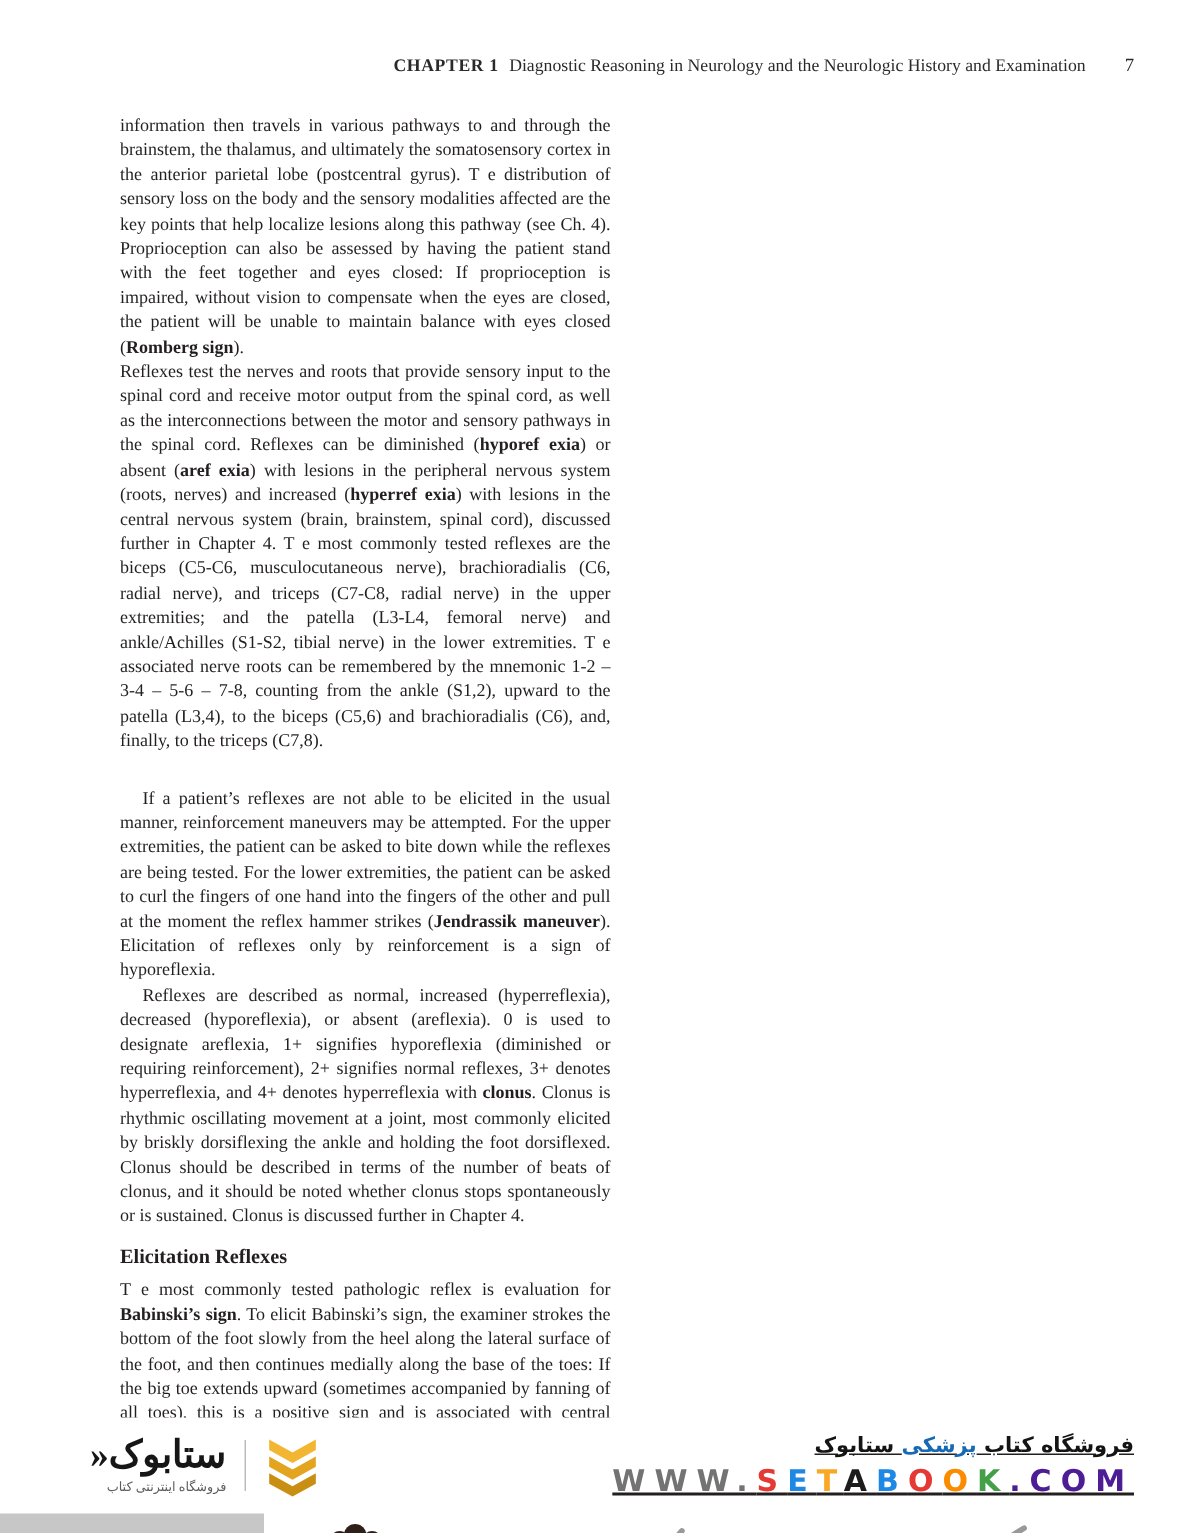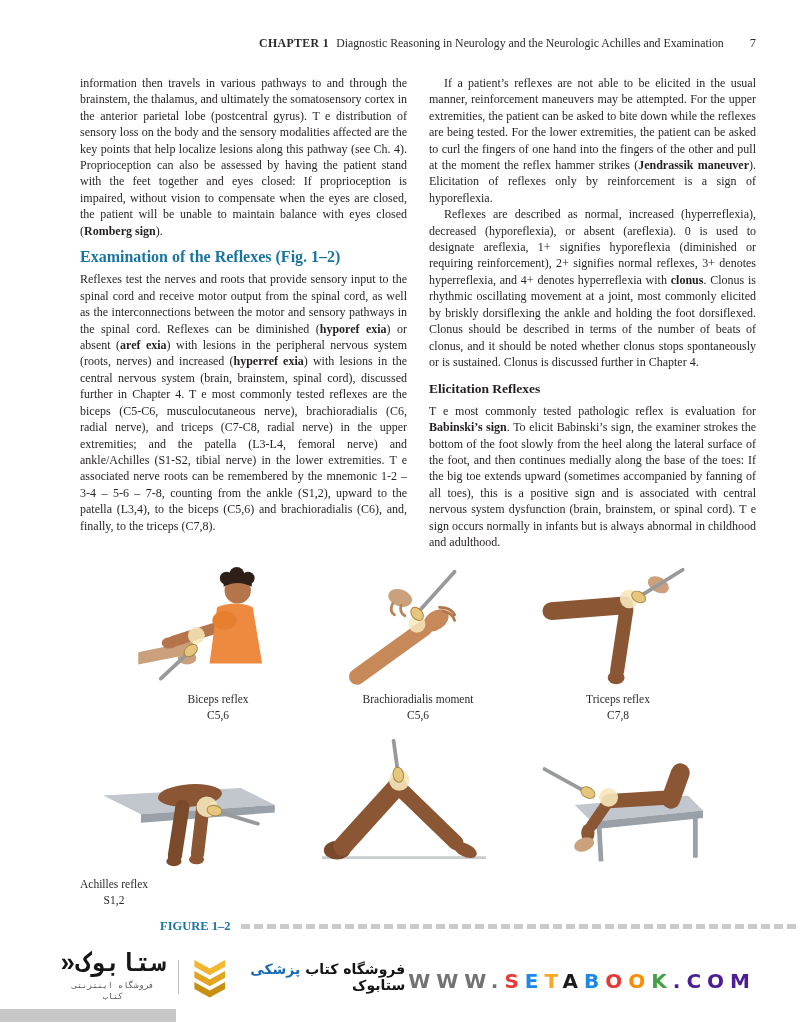--- a/index.html
+++ b/index.html
@@ -10,21 +10,21 @@
   }
   
   .running-head {
     display:flex; align-items:baseline; justify-content:flex-end;
     padding:36px 44px 0 80px; font-size:11.8px; color:#2a2a2a;
   }
   .running-head .chap { font-weight:bold; letter-spacing:.4px; margin-right:7px; }
   .running-head .title { margin-right:26px; }
   .running-head .pgnum { font-size:12.5px; }
   
-  .cols { display:flex; gap:22px; margin:24px 44px 0 80px; width:676px; }
+  .cols { display:flex; gap:22px; margin:24px 44px 0 80px; width:676px;flex-direction:column; }
   .col { width:327px; font-size:12px; line-height:16.4px; text-align:justify; }
   .col p { margin:0; }
   .col p.ind { text-indent:15px; }
   h2.section {
     font-size:16px; line-height:1.15; color:#1a74a0; font-weight:bold;
     margin:9px 0 5px; text-align:left;
   }
   h3.sub { font-size:13.5px; margin:11px 0 5px; text-align:left; }
   b { font-weight:bold; }
   
@@ -45,44 +45,43 @@
   .caption-label { color:#1a74a0; font-weight:bold; font-size:12.5px; line-height:1.1; white-space:nowrap; }
   .caption-remnant { flex:1; height:5px; margin-top:4px; opacity:.45;
     background:repeating-linear-gradient(90deg,#8a8a8a 0 9px,#ffffff 9px 13px); }
   
   .banner {
     position:absolute; left:0; bottom:13px; width:800px; height:64px;
     background:#ffffff; display:flex; align-items:center; justify-content:space-between;
     padding:0 44px 0 60px; box-sizing:border-box;
   }
   .logo-block { display:flex; align-items:center; gap:12px; }
-  .logo-text { direction:rtl; text-align:center; font-family:Liberation Mono, monospace; }
+  .logo-text { direction:rtl; text-align:right; font-family:Liberation Serif, serif; }
   .logo-name { font-size:25px; font-weight:bold; color:#161616; line-height:1; }
   .logo-sub { font-size:8.5px; color:#5c5c5c; margin-top:3px; }
   .logo-divider { width:1px; height:34px; background:#bdbdbd; }
-  .brand-block { display:flex; flex-direction:row; align-items:flex-end; gap:3px; }
+  .brand-block { display:flex; flex-direction:column; align-items:flex-end; gap:3px;text-decoration:underline; }
   .store-name { direction:rtl; font-family:"DejaVu Sans",sans-serif; font-size:14px; font-weight:bold; }
   .site-url { direction:ltr; font-family:"DejaVu Sans",sans-serif; font-size:20px; font-weight:bold; letter-spacing:6px; }
   .gray-strip { position:absolute; left:0; bottom:0; width:176px; height:13px; background:#c7c7c7; }
 </style>
 </head>
 <body>
 
 <div class="page">
 
   <div class="running-head">
     <span class="chap">CHAPTER 1</span>
-    <span class="title">Diagnostic Reasoning in Neurology and the Neurologic Achilles and Examination</span>
+    <span class="title">Diagnostic Reasoning in Neurology and the Neurologic History and Examination</span>
     <span class="pgnum">7</span>
   </div>
 
   <div class="cols">
     <div class="col">
       <p><span>information then travels in various pathways to and through the brainstem, the thalamus, and ultimately the somatosensory cortex in the anterior parietal lobe (postcentral gyrus). T e distribution of sensory loss on the body and the sensory modalities affected are the key points that help localize lesions along this pathway (see Ch. 4). Proprioception can also be assessed by having the patient stand with the feet together and eyes closed: If proprioception is impaired, without vision to compensate when the eyes are closed, the patient will be unable to maintain balance with eyes closed (</span><b>Romberg sign</b><span>).</span></p>
-      <h2 class="section">Examination of the Reflexes (Fig. 1–2)</h2>
       <p><span>Reflexes test the nerves and roots that provide sensory input to the spinal cord and receive motor output from the spinal cord, as well as the interconnections between the motor and sensory pathways in the spinal cord. Reflexes can be diminished (</span><b>hyporef exia</b><span>) or absent (</span><b>aref exia</b><span>) with lesions in the peripheral nervous system (roots, nerves) and increased (</span><b>hyperref exia</b><span>) with lesions in the central nervous system (brain, brainstem, spinal cord), discussed further in Chapter 4. T e most commonly tested reflexes are the biceps (C5-C6, musculocutaneous nerve), brachioradialis (C6, radial nerve), and triceps (C7-C8, radial nerve) in the upper extremities; and the patella (L3-L4, femoral nerve) and ankle/Achilles (S1-S2, tibial nerve) in the lower extremities. T e associated nerve roots can be remembered by the mnemonic 1-2 – 3-4 – 5-6 – 7-8, counting from the ankle (S1,2), upward to the patella (L3,4), to the biceps (C5,6) and brachioradialis (C6), and, finally, to the triceps (C7,8).</span></p>
     </div>
     <div class="col">
       <p class="ind"><span>If a patient’s reflexes are not able to be elicited in the usual manner, reinforcement maneuvers may be attempted. For the upper extremities, the patient can be asked to bite down while the reflexes are being tested. For the lower extremities, the patient can be asked to curl the fingers of one hand into the fingers of the other and pull at the moment the reflex hammer strikes (</span><b>Jendrassik maneuver</b><span>). Elicitation of reflexes only by reinforcement is a sign of hyporeflexia.</span></p>
       <p class="ind"><span>Reflexes are described as normal, increased (hyperreflexia), decreased (hyporeflexia), or absent (areflexia). 0 is used to designate areflexia, 1+ signifies hyporeflexia (diminished or requiring reinforcement), 2+ signifies normal reflexes, 3+ denotes hyperreflexia, and 4+ denotes hyperreflexia with </span><b>clonus</b><span>. Clonus is rhythmic oscillating movement at a joint, most commonly elicited by briskly dorsiflexing the ankle and holding the foot dorsiflexed. Clonus should be described in terms of the number of beats of clonus, and it should be noted whether clonus stops spontaneously or is sustained. Clonus is discussed further in Chapter 4.</span></p>
       <h3 class="sub">Elicitation Reflexes</h3>
       <p><span>T e most commonly tested pathologic reflex is evaluation for </span><b>Babinski’s sign</b><span>. To elicit Babinski’s sign, the examiner strokes the bottom of the foot slowly from the heel along the lateral surface of the foot, and then continues medially along the base of the toes: If the big toe extends upward (sometimes accompanied by fanning of all toes), this is a positive sign and is associated with central nervous system dysfunction (brain, brainstem, or spinal cord). T e sign occurs normally in infants but is always abnormal in childhood and adulthood.</span></p>
     </div>
   </div>
 

